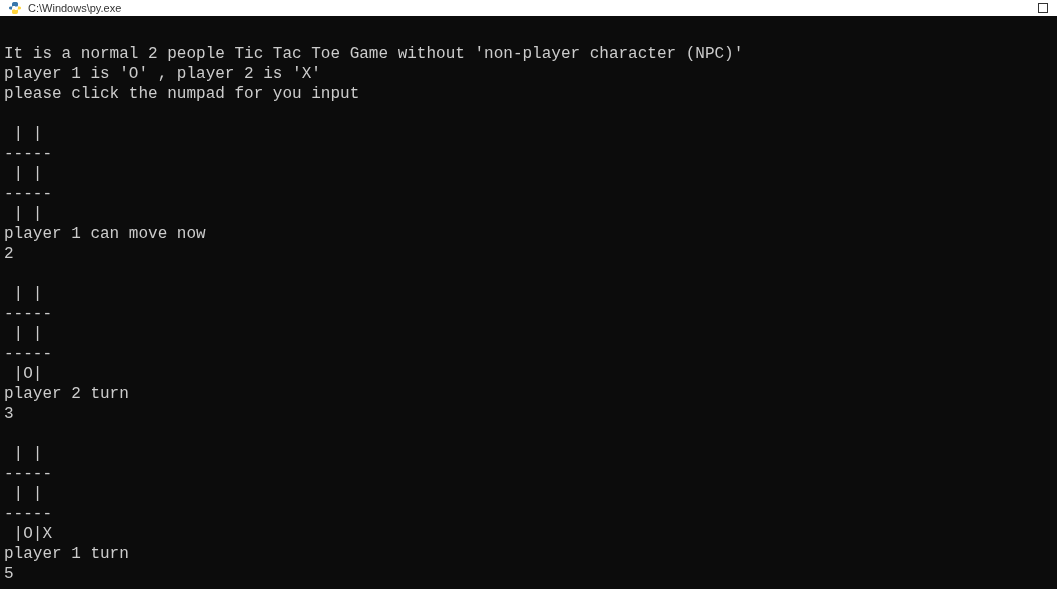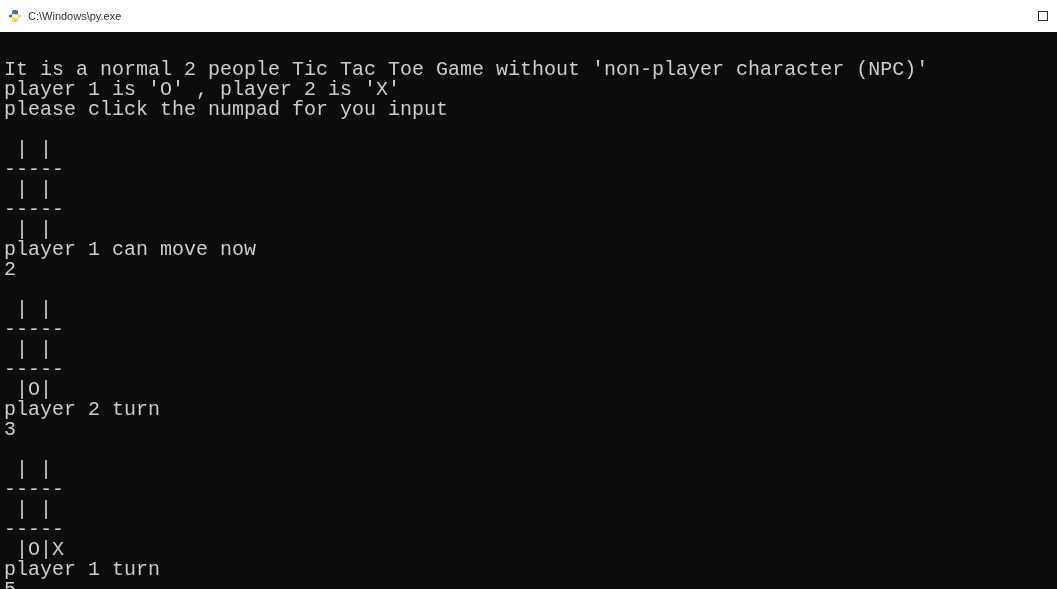--- a/index.html
+++ b/index.html
@@ -8,21 +8,21 @@
       box-sizing: border-box;
     }
     body {
       width: 1057px;
       height: 589px;
       background: #ffffff;
       font-family: Consolas, "Courier New", monospace;
       overflow: hidden;
     }
     .title-bar {
-      height: 32px;
+      height: 16px;
       background: #ffffff;
       display: flex;
       align-items: center;
       padding: 0 8px;
       justify-content: space-between;
     }
     .title-left {
       display: flex;
       align-items: center;
       gap: 6px;
@@ -51,21 +51,21 @@
       align-items: center;
       justify-content: center;
       color: #333;
       font-size: 11px;
     }
     .console {
       background: #0c0c0c;
       color: #cccccc;
       height: 573px;
       padding: 8px 4px 4px 4px;
-      font-size: 20px;
+      font-size: 16px;
       line-height: 20px;
       white-space: pre;
       overflow: hidden;
     }
     .console-line {
       display: block;
       min-height: 20px;
     }
   </style>
 </head>

